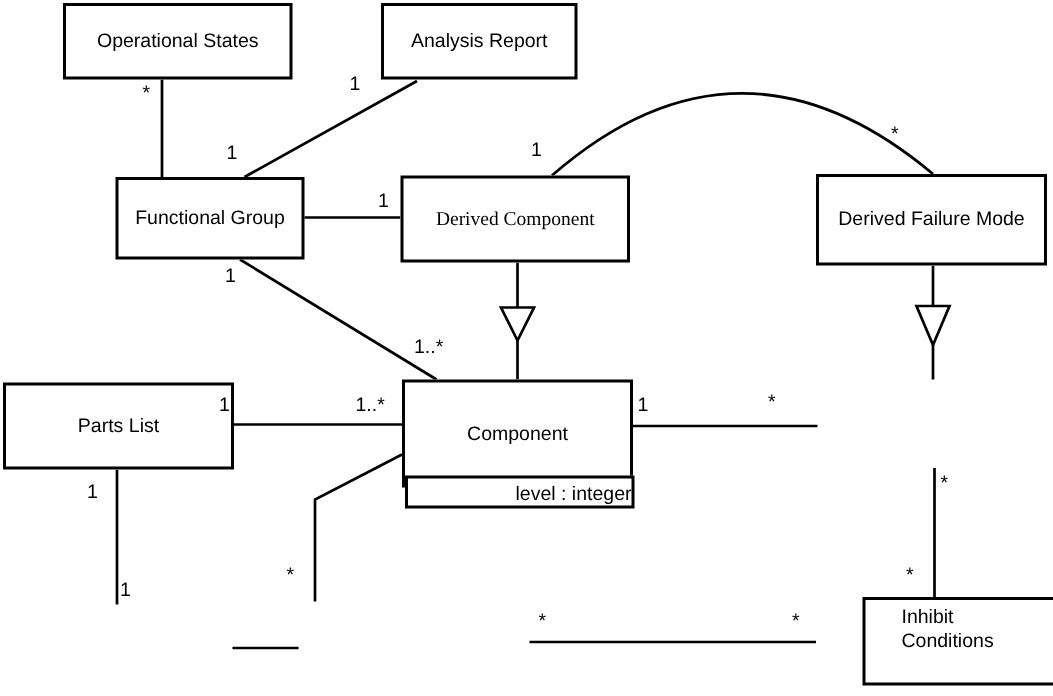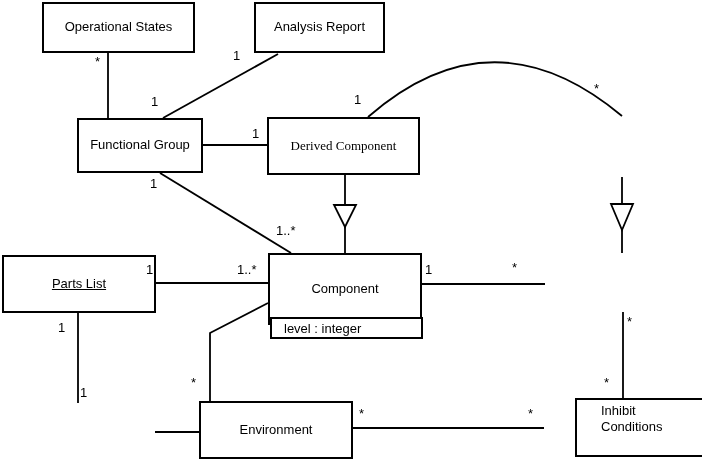--- a/index.html
+++ b/index.html
@@ -9,21 +9,21 @@
   }
   #wires{position:absolute;left:0;top:0;width:702px;height:464px;}
   .uml-class{
     position:absolute;box-sizing:border-box;border:2px solid #000000;background:#ffffff;
     display:flex;align-items:center;justify-content:center;
     font-size:13px;color:#000000;text-align:center;line-height:1.25;
   }
   .uml-class.align-left{justify-content:flex-start;align-items:flex-start;text-align:left;}
   .attr-box{
     position:absolute;box-sizing:border-box;border:2px solid #000000;background:#ffffff;
-    display:flex;align-items:center;justify-content:flex-start;
+    display:flex;align-items:center;justify-content:flex-end;
     font-size:13px;color:#000000;padding-left:12px;
   }
   .mult{
     position:absolute;font-size:13px;color:#000000;line-height:1;white-space:nowrap;
   }
 </style>
 </head>
 <body>
 
 <div id="canvas">
@@ -74,37 +74,37 @@
   </div>
 
   <div class="uml-class" style="left:38px;top:118px;width:126px;height:55px;margin-left:39px;">
     <span>Functional Group</span>
   </div>
 
   <div class="uml-class" style="left:267px;top:117px;width:153px;height:58px;font-family:Liberation Serif, serif;">
     <span>Derived Component</span>
   </div>
 
+  <div class="uml-class" style="left:544px;top:116px;width:154px;height:61px;">
+    <span>Derived Failure Mode</span>
+  </div>
 
-  <div class="uml-class" style="left:2px;top:255px;width:154px;height:58px;text-decoration:underline;">
+  <div class="uml-class" style="left:2px;top:255px;width:154px;height:58px;">
     <span>Parts List</span>
   </div>
 
   <div class="uml-class" style="left:268px;top:253px;width:154px;height:72px;">
     <span>Component</span>
   </div>
   <div class="attr-box" style="left:270px;top:317px;width:153px;height:22px;">
     <span>level : integer</span>
   </div>
 
 
 
-  <div class="uml-class" style="left:199px;top:401px;width:154px;height:58px;">
-    <span>Environment</span>
-  </div>
 
   <div class="uml-class align-left" style="left:575px;top:398px;width:178px;height:59px;padding:3px 0 0 24px;">
     <span style="display:inline-block;width:78px;">Inhibit Conditions</span>
   </div>
 
   <span class="mult" style="left:95px;top:55px;">*</span>
   <span class="mult" style="left:233px;top:49px;">1</span>
   <span class="mult" style="left:151px;top:95px;">1</span>
   <span class="mult" style="left:252px;top:127px;">1</span>
   <span class="mult" style="left:150px;top:177px;">1</span>

